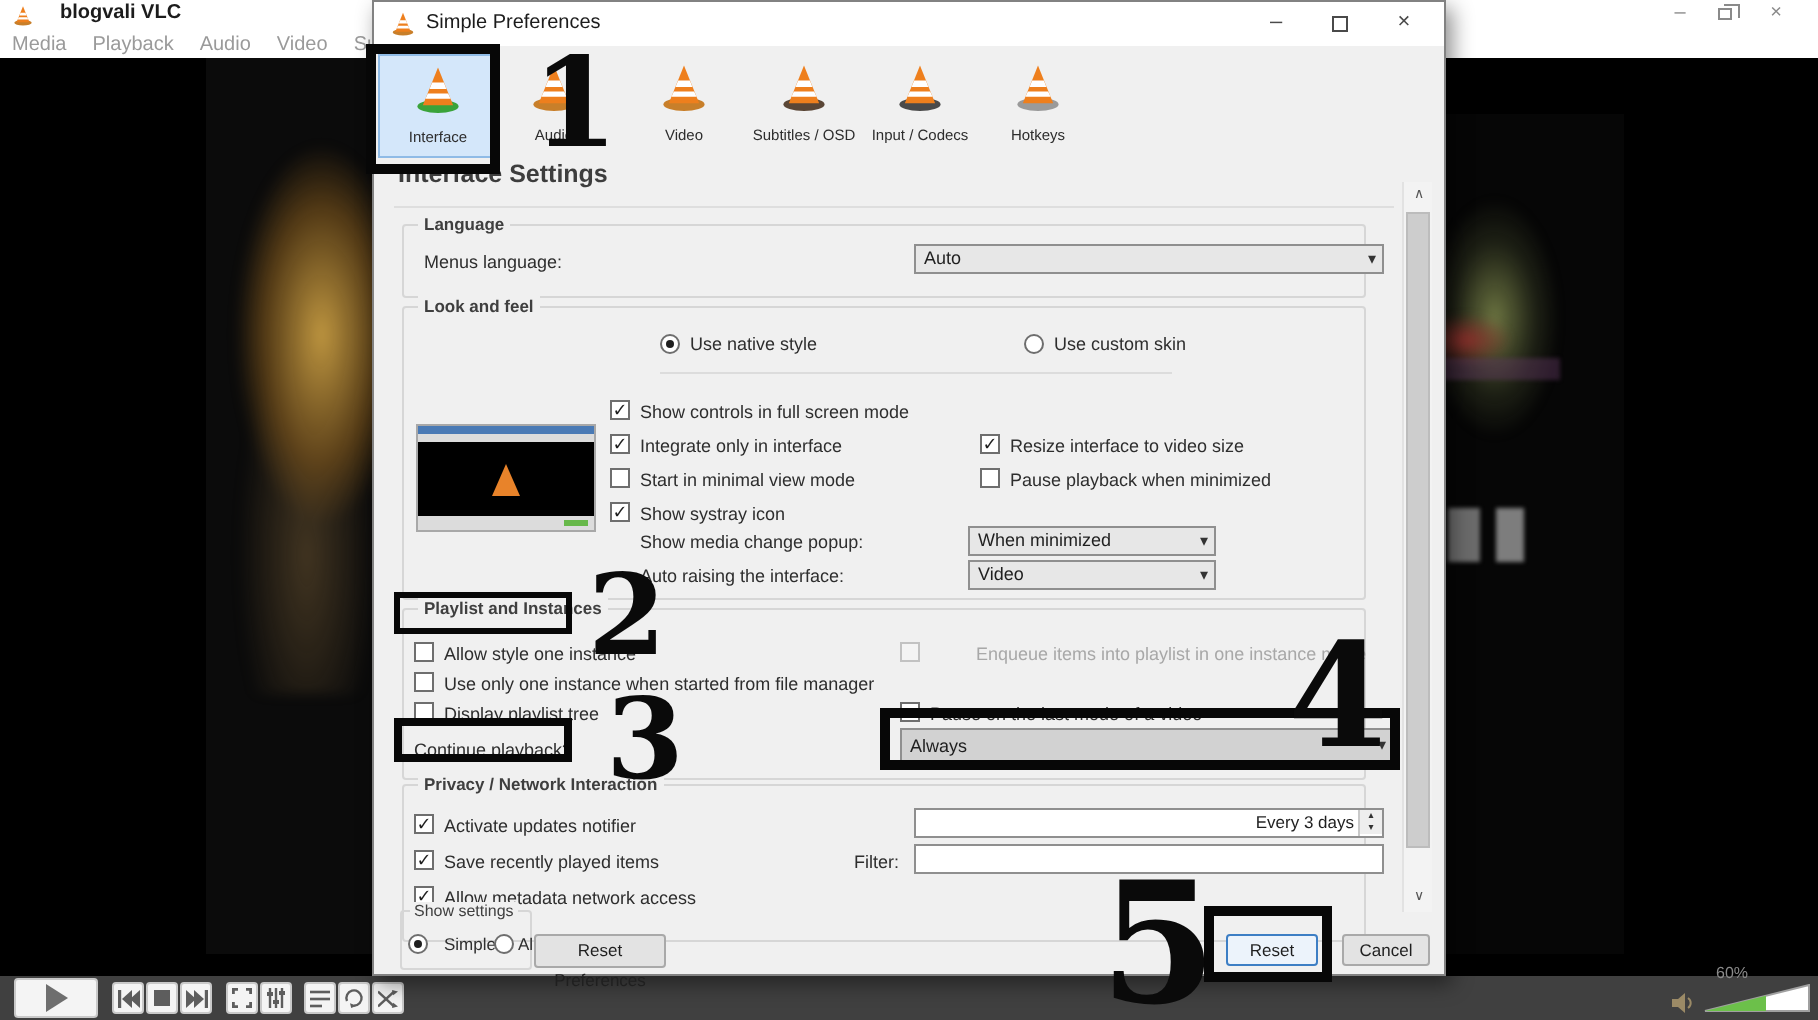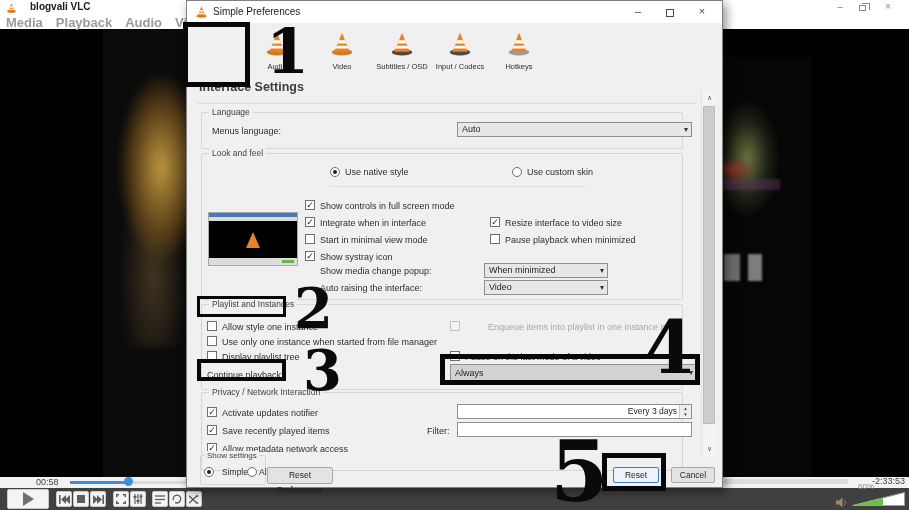--- a/index.html
+++ b/index.html
@@ -10,21 +10,21 @@
   
   .main-titlebar { position:absolute; left:0; top:0; width:909px; height:15px; background:#fff; z-index:2; }
   .mt-title { position:absolute; left:30px; top:1px; font-size:10px; font-weight:bold; color:#1c1c1c; white-space:nowrap; }
   .mt-ctrl { position:absolute; top:0px; width:18px; height:14px; text-align:center; color:#8a8a8a; font-size:10px; line-height:13px; }
   .mt-min { right:60px; }
   .mt-restore { right:38px; }
   .restore-shape { display:inline-block; width:7px; height:6px; border:1px solid #8a8a8a; position:relative; top:1px; background:#fff; }
   .restore-shape::before { content:""; position:absolute; left:2px; top:-3px; width:7px; height:6px; border:1px solid #8a8a8a; border-bottom:none; border-left:none; }
   .mt-close { right:12px; }
   .main-menubar { position:absolute; left:0; top:15px; width:909px; height:14px; background:#fff; z-index:2; display:flex; gap:13px; padding-left:6px; align-items:center; }
-  .menu-item { font-size:13px; color:#9a9a9a; white-space:nowrap;font-weight:bold; }
+  .menu-item { font-size:10px; color:#9a9a9a; white-space:nowrap; }
 
   
   .video-bg { position:absolute; left:0; top:29px; width:909px; height:448px; background:#000; z-index:1; overflow:hidden; }
   .v-strip { position:absolute; left:103px; top:0; width:88px; height:448px; background:#0b0b0b; }
   .v-gold { position:absolute; left:100px; top:28px; width:92px; height:290px; filter:blur(3px);
     background: radial-gradient(60% 42% at 66% 38%, rgba(210,165,70,.9), rgba(140,95,30,.55) 52%, rgba(0,0,0,0) 78%),
                 radial-gradient(52% 55% at 58% 76%, rgba(95,75,45,.65), rgba(0,0,0,0) 72%); }
   .v-rblock { position:absolute; left:712px; top:28px; width:100px; height:420px; background:#060606; }
   .v-rgreen { position:absolute; left:712px; top:70px; width:68px; height:125px; filter:blur(2px);
     background: radial-gradient(closest-side at 52% 48%, rgba(125,135,75,.85), rgba(60,66,40,.45) 62%, rgba(0,0,0,0)); }
@@ -66,21 +66,21 @@
 
   .d-toolbar { position:absolute; left:0; top:24px; width:100%; height:56px; }
   .tb-item { position:absolute; top:2px; width:60px; height:52px; text-align:center; padding-top:3px; }
   .tb-item.selected { background:#d4e7fa; border:1px solid #8fbbe6; }
   .tb-label { display:block; font-size:7.5px; color:#2d2d2d; margin-top:2px; white-space:nowrap; }
 
   .d-heading { position:absolute; left:12px; top:79px; font-size:12.5px; font-weight:bold; color:#3d3d3d; }
   .d-sep { position:absolute; left:10px; top:102px; width:500px; border-top:1px solid #dedede; }
 
   .g { position:absolute; border:1px solid #d6d6d6; border-radius:2px; }
-  .gt { position:absolute; top:-6px; left:7px; background:#f0f0f0; padding:0 3px; font-size:8.5px; color:#3f3f3f; white-space:nowrap; }
+  .gt { position:absolute; top:-6px; left:7px; background:#f0f0f0; padding:0 3px; font-size:8.5px; color:#3f3f3f; white-space:nowrap;font-weight:bold; }
   .lbl { position:absolute; font-size:9px; color:#2e2e2e; white-space:nowrap; }
   .lbl.dis { color:#a8a8a8;padding-left:23px; }
 
   .cb { position:absolute; width:10px; height:10px; background:#fff; border:1px solid #6e6e6e; font-size:9px; line-height:9px; text-align:center; color:#1f1f1f; }
   .cb.dis { border-color:#c2c2c2; background:#f4f4f4; }
   .radio { position:absolute; width:10px; height:10px; border:1px solid #6e6e6e; border-radius:50%; background:#fff; }
   .radio.sel::after { content:""; position:absolute; left:2px; top:2px; width:4px; height:4px; border-radius:50%; background:#1f1f1f; }
 
   .combo { position:absolute; height:15px; background:#e7e7e7; border:1px solid #8f8f8f; font-size:9px; color:#1f1f1f; line-height:13px; padding-left:4px; }
   .combo .arrow-down { position:absolute; right:3px; top:0px; font-size:8px; color:#333; line-height:13px; }
@@ -165,28 +165,20 @@
     <div class="v-strip"></div>
     <div class="v-gold"></div>
     <div class="v-rblock"></div>
     <div class="v-rgreen"></div>
     <div class="v-rred"></div>
     <div class="v-rpurple"></div>
     <div class="v-rg1"></div>
     <div class="v-rg2"></div>
   </div>
 
-  <div class="seek-row">
-    <span class="time-elapsed">00:58</span>
-    <div class="seek-track"></div>
-    <div class="seek-fill"></div>
-    <div class="seek-handle"></div>
-    <div class="seek-track-r"></div>
-    <span class="time-remaining">-2:33:53</span>
-  </div>
 
   <div class="controls-row">
     <div class="pbtn btn-play">
         <span class="play-tri"></span>
       </div>
 
     <div class="pbtn sm" style="left:56px">
       <svg width="11" height="9" viewBox="0 0 11 9">
           <rect x="0" y="0" width="1.6" height="9" fill="#5d5d5d"></rect>
           <polygon points="7,0 2,4.5 7,9" fill="#5d5d5d"></polygon>
@@ -268,20 +260,26 @@
       <svg width="13" height="13" style="position:absolute;left:8px;top:4px" viewBox="0 0 24 24">
           <use href="#cone"></use>
         </svg>
       <span class="d-title">Simple Preferences</span>
       <span class="d-ctrl d-min">–</span>
       <span class="d-ctrl d-max"><span class="max-shape"></span></span>
       <span class="d-ctrl d-close">×</span>
     </div>
 
     <div class="d-toolbar">
+      <div class="tb-item selected" style="left:2px">
+        <svg width="26" height="26" viewBox="0 0 24 24" style="--base:#3aa33a">
+            <use href="#cone"></use>
+          </svg>
+        <span class="tb-label">Interface</span>
+      </div>
       <div class="tb-item" style="left:60px">
         <svg width="26" height="26" viewBox="0 0 24 24">
             <use href="#cone"></use>
           </svg>
         <span class="tb-label">Audio</span>
       </div>
       <div class="tb-item" style="left:125px">
         <svg width="26" height="26" viewBox="0 0 24 24">
             <use href="#cone"></use>
           </svg>
@@ -335,21 +333,21 @@
             <span class="tp-cone"></span>
           </div>
         <div class="tp-bottom">
             <span class="tp-vol"></span>
           </div>
       </div>
 
       <span class="cb" style="left:103px; top:46px"><span class="icon-check">✓</span></span>
       <span class="lbl" style="left:118px; top:47px">Show controls in full screen mode</span>
       <span class="cb" style="left:103px; top:63px"><span class="icon-check">✓</span></span>
-      <span class="lbl" style="left:118px; top:64px">Integrate when in interface</span>
+      <span class="lbl" style="left:118px; top:64px">Integrate only in interface</span>
       <span class="cb" style="left:103px; top:80px"></span>
       <span class="lbl" style="left:118px; top:81px">Start in minimal view mode</span>
       <span class="cb" style="left:103px; top:97px"><span class="icon-check">✓</span></span>
       <span class="lbl" style="left:118px; top:98px">Show systray icon</span>
 
       <span class="cb" style="left:288px; top:63px"><span class="icon-check">✓</span></span>
       <span class="lbl" style="left:303px; top:64px">Resize interface to video size</span>
       <span class="cb" style="left:288px; top:80px"></span>
       <span class="lbl" style="left:303px; top:81px">Pause playback when minimized</span>
 

